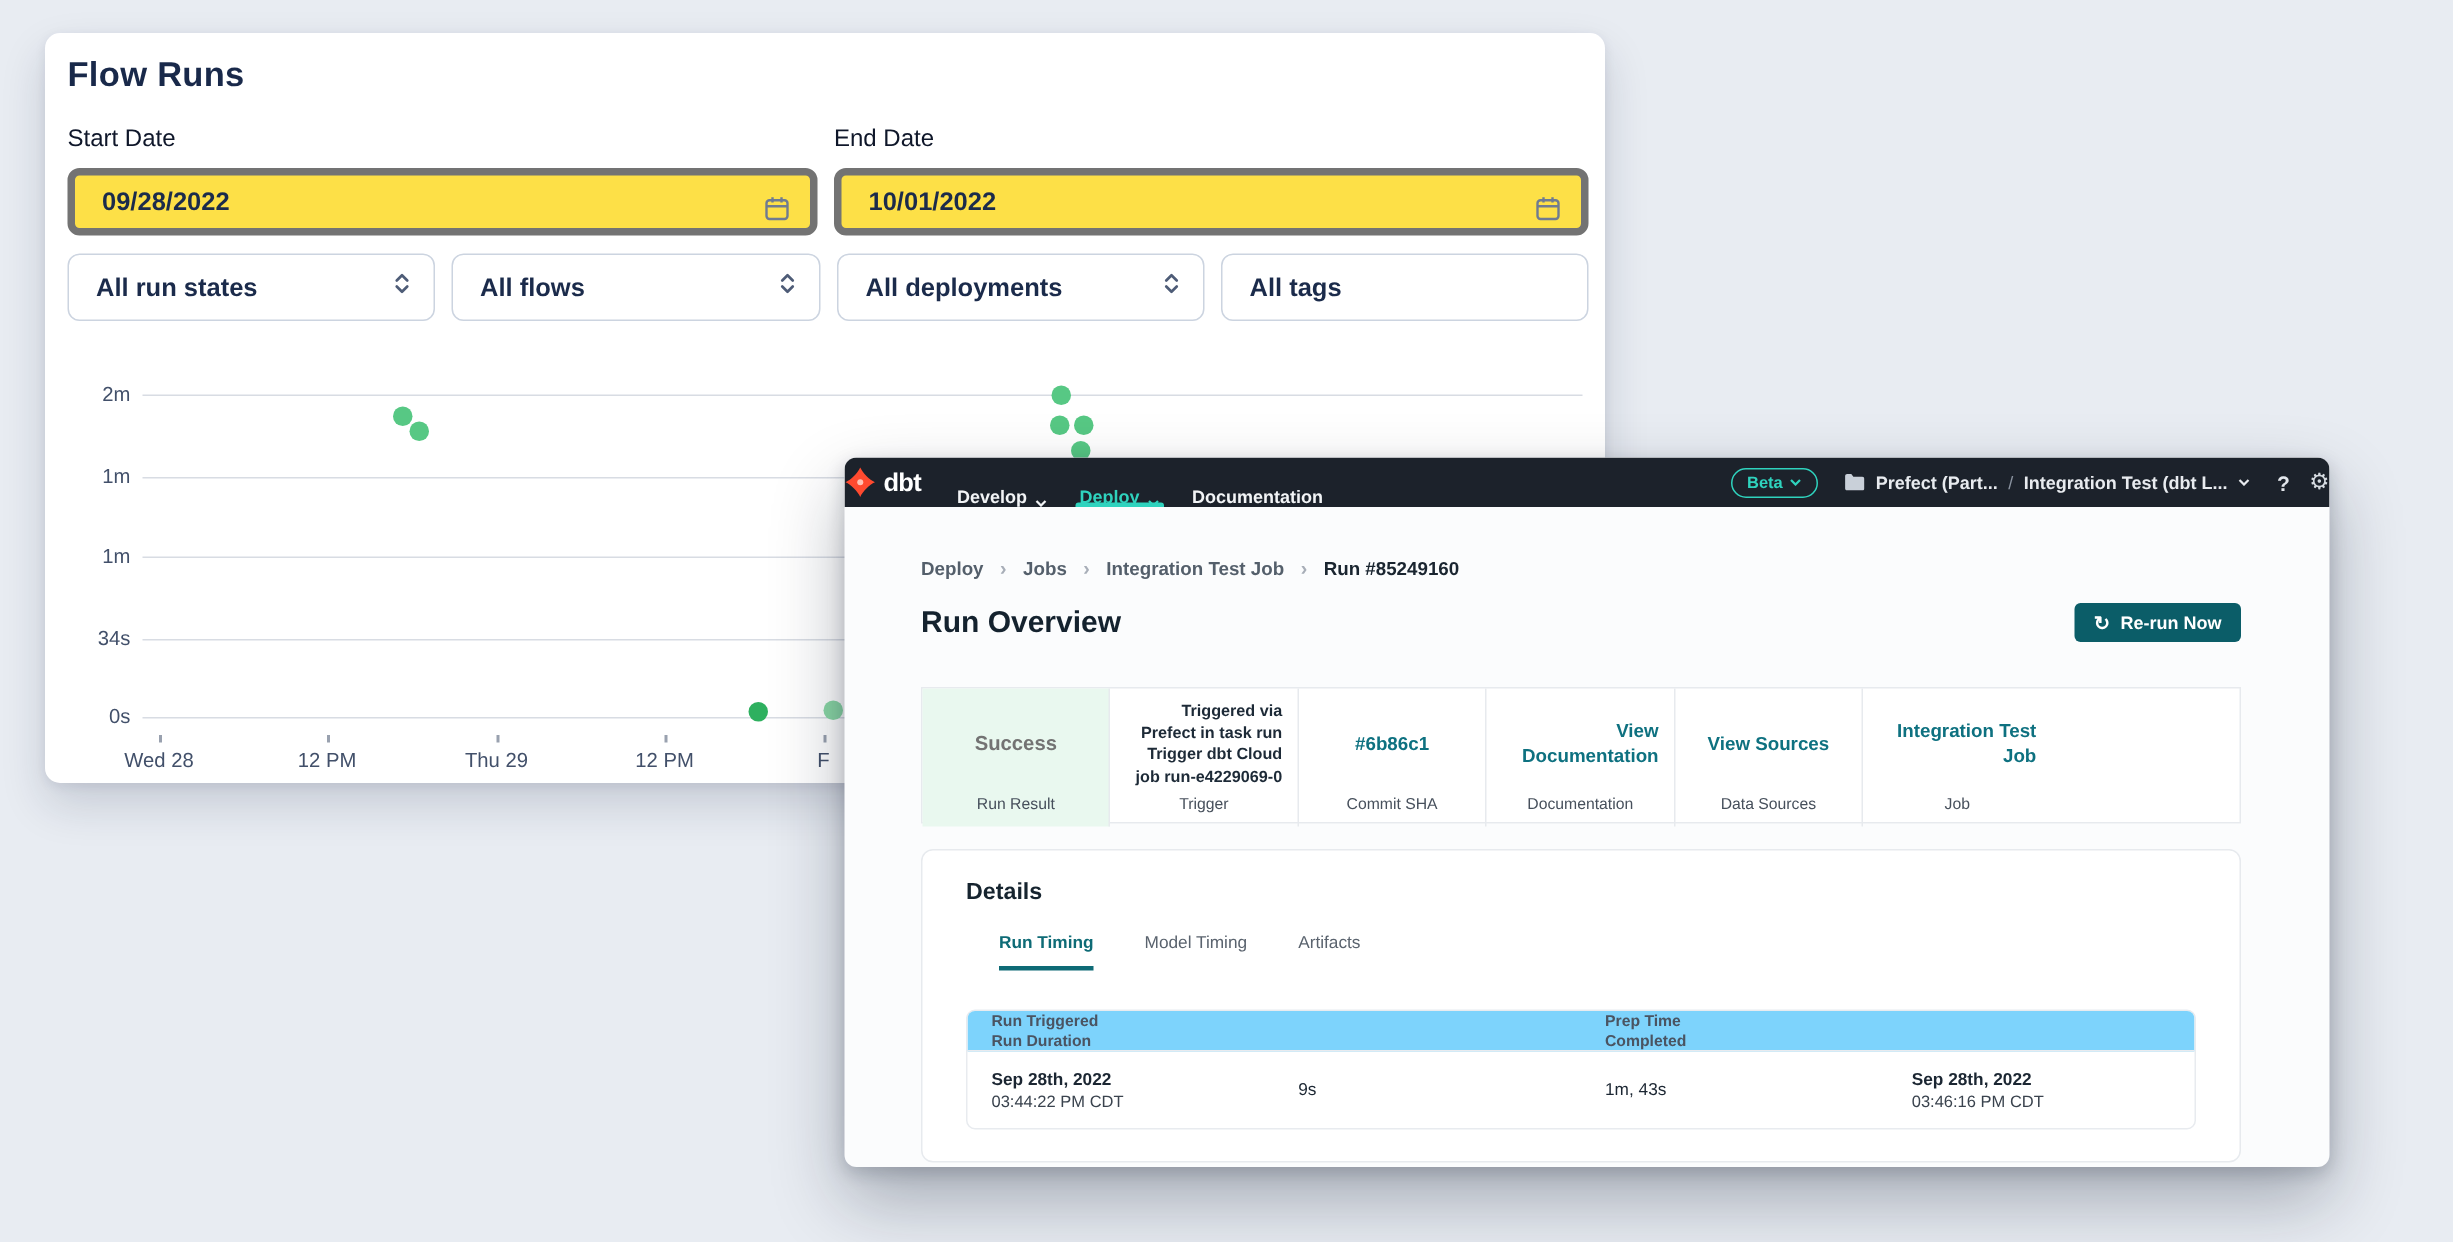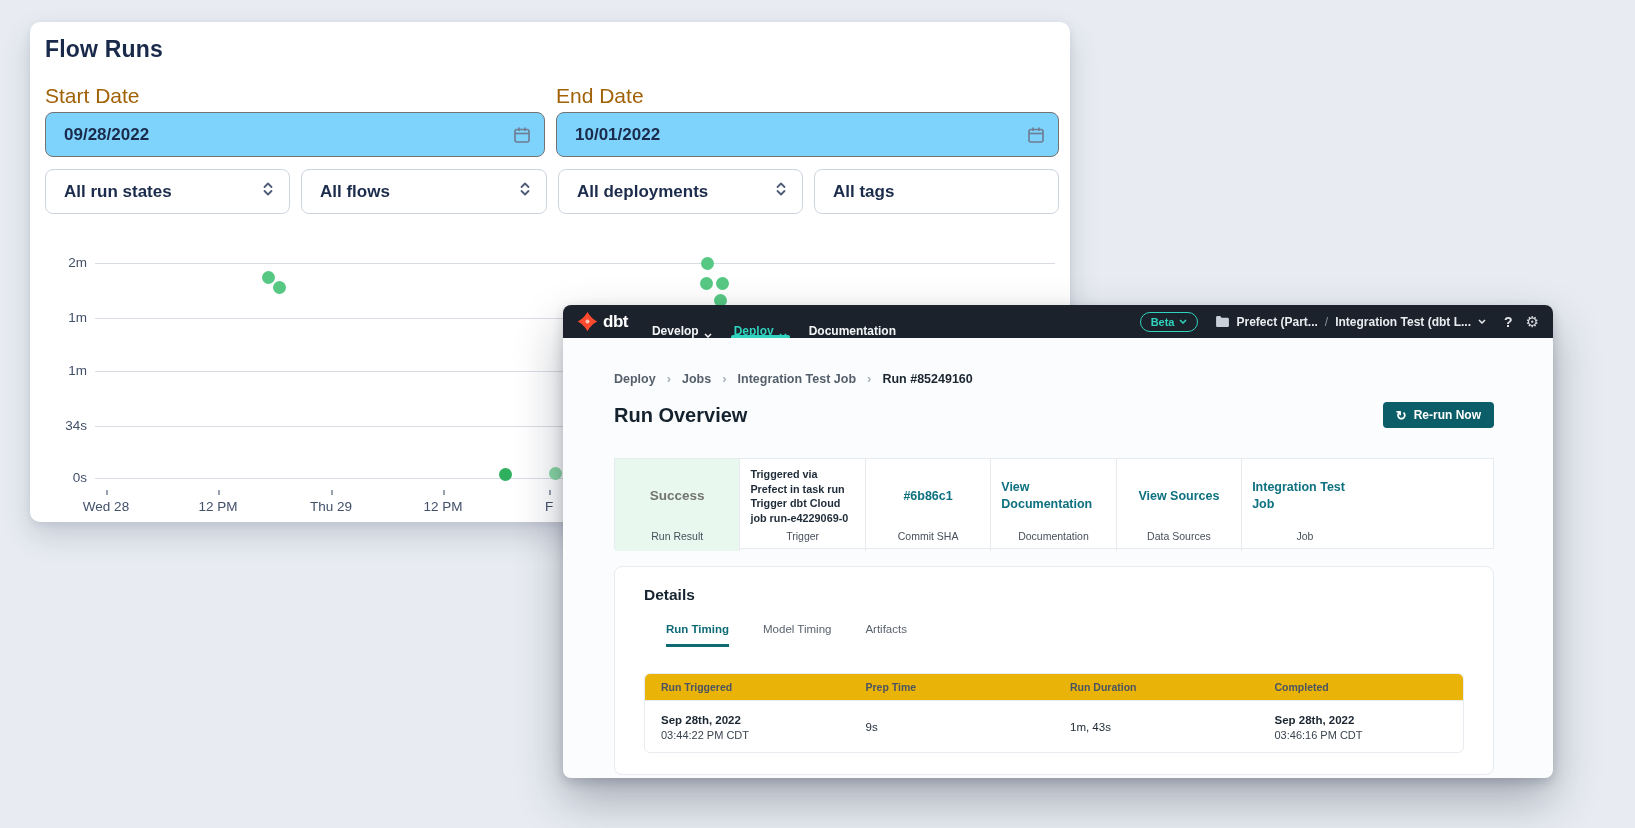--- a/index.html
+++ b/index.html
@@ -5,41 +5,41 @@
   * { margin:0; padding:0; box-sizing:border-box; }
   html,body { width:1635px; height:828px; }
   body { font-family:"Liberation Sans", sans-serif; background:#e8ecf2; overflow:hidden; }
   .stage { position:relative; width:1635px; height:828px; background:#e8ecf2; }
 
   
   .prefect-window { position:absolute; left:30px; top:22px; width:1040px; height:500px;
     background:#fff; border-radius:10px;
     box-shadow:0 14px 30px rgba(20,30,60,.16), 0 2px 8px rgba(20,30,60,.08); z-index:1; }
   .pf-title { position:absolute; left:15px; top:14px; font-size:23px; font-weight:700; color:#19294a; letter-spacing:.2px; }
-  .pf-label { position:absolute; font-size:21px; font-weight:500; color:#a16207; }
-  .pf-input-wrap { position:absolute; height:45px; background:#7dd3fc; border:1px solid #737373; border-radius:8px; display:flex; align-items:center; }
+  .pf-label { position:absolute; font-size:16px; font-weight:500; color:#0f172a; }
+  .pf-input-wrap { position:absolute; height:45px; background:#fde047; border:5px solid #737373; border-radius:8px; display:flex; align-items:center; }
   .pf-input { border:none; outline:none; background:transparent; width:100%; height:100%;
     padding:0 40px 0 18px; font-family:"Liberation Sans",sans-serif; font-size:17px; font-weight:600; color:#1b2b4b; }
   .pf-cal { position:absolute; right:13px; top:13px; }
   .pf-select { position:absolute; height:45px; background:#fff; border:1px solid #ccd4e0; border-radius:8px;
     display:flex; align-items:center; justify-content:space-between; padding:0 14px 0 18px;
     font-size:17px; font-weight:600; color:#1b2b4b; cursor:pointer; }
 
   .chart { position:absolute; left:35px; top:225px; width:995px; height:270px; }
   .gridline { position:absolute; left:30px; width:960px; height:1px; background:#d8dce3; }
   .ytick { position:absolute; left:-6px; width:28px; text-align:right; font-size:13.5px; color:#42506a; height:16px; line-height:16px; }
   .xtick-mark { position:absolute; top:243px; width:1.5px; height:5px; background:#99a1af; }
   .xtick-label { position:absolute; top:252px; transform:translateX(-50%); font-size:13.5px; color:#42506a; white-space:nowrap; }
   .dot { position:absolute; width:13px; height:13px; border-radius:50%; }
 
   
   .dbt-window { position:absolute; left:563px; top:305px; width:990px; height:473px;
     background:#fbfcfd; border-radius:8px; overflow:hidden;
     box-shadow:0 22px 48px rgba(10,20,40,.30), 0 4px 12px rgba(10,20,40,.18); z-index:5; }
-  .dbt-nav { position:absolute; left:0; top:0; right:0; height:33px; background:#1c222b; display:flex; align-items:center; padding:0 14px; }
+  .dbt-nav { position:absolute; left:0; top:0; right:0; height:33px; background:#1c222b; display:flex; align-items:center; padding:0 0; }
   .dbt-logo { display:flex; align-items:center; gap:5px; margin-right:24px; }
   .dbt-logo-text { color:#fff; font-size:17px; font-weight:800; letter-spacing:-.5px; }
   .nav-item { position:relative; height:33px; display:flex; align-items:flex-end; gap:5px;
     color:#f2f4f6; font-size:12px; font-weight:600; margin-right:22px; cursor:pointer; }
   .nav-item.active { color:#2fd3be; }
   .nav-item.active::after { content:""; position:absolute; left:-3px; right:-3px; bottom:0; height:3px; background:#2fd3be; border-radius:2px 2px 0 0; }
   .nav-spacer { flex:1; }
   .beta-pill { display:flex; align-items:center; gap:5px; border:1.5px solid #2fd3be; color:#2fd3be;
     font-size:11px; font-weight:700; padding:3px 10px; border-radius:13px; cursor:pointer; }
   .nav-project { display:flex; align-items:center; gap:7px; margin-left:18px; color:#e8ebef; font-size:12px; font-weight:600; }
@@ -55,34 +55,34 @@
   .title-row { position:absolute; left:51px; right:59px; top:97px; display:flex; align-items:center; justify-content:space-between; }
   .page-title { font-size:20px; font-weight:700; color:#14222e; }
   .rerun-btn { display:flex; align-items:center; gap:7px; background:#0b5d68; color:#fff; border:none;
     border-radius:4px; padding:6px 13px; font-family:"Liberation Sans",sans-serif; font-size:12px; font-weight:600; cursor:pointer; }
   .rerun-icon { font-size:13px; line-height:1; }
 
   .cards { position:absolute; left:51px; right:59px; top:153px; height:91px;
     display:grid; grid-template-columns:repeat(7,1fr); background:#fff; border:1px solid #e7eaee; }
   .card { position:relative; border-right:1px solid #e7eaee; display:flex; align-items:center; justify-content:center; padding:8px 10px 26px; }
   .card:last-child { border-right:none; }
-  .card-value { color:#0e7180; font-size:12.5px; font-weight:700; text-align:left; line-height:1.35; cursor:pointer; }
+  .card-value { color:#0e7180; font-size:12.5px; font-weight:700; text-align:right; line-height:1.35; cursor:pointer; }
   .card.success { background:#e9f8ef; }
   .card.success .card-value { color:#737373; font-size:13.5px; cursor:default; }
   .card.trigger .card-value { color:#1d2a37; font-size:10.8px; font-weight:600; cursor:default; }
   .card-label { position:absolute; bottom:9px; left:0; right:0; text-align:center; font-size:10.5px; color:#47505c; }
 
   .details-card { position:absolute; left:51px; right:59px; top:261px; height:209px; background:#fff; border:1px solid #e7eaee; border-radius:8px; }
   .details-heading { position:absolute; left:29px; top:19px; font-size:15.5px; font-weight:700; color:#16242f; }
   .tabs { position:absolute; left:51px; top:56px; display:flex; gap:34px; }
   .tab { font-size:11.5px; color:#5a636e; padding-bottom:9px; cursor:pointer;text-align:right; }
   .tab.active { color:#0e6b76; font-weight:700; border-bottom:3px solid #0e6b76; }
 
   .timing-table { position:absolute; left:29px; right:29px; top:106px; height:80px; border:1px solid #e8ebef; border-radius:6px; overflow:hidden; background:#fff; }
-  .tt-head { display:grid; grid-template-columns:repeat(4,1fr); height:27px; background:#eab308; border-bottom:1px solid #e8ebef; align-items:center; }
+  .tt-head { display:grid; grid-template-columns:repeat(2,1fr); height:27px; background:#7dd3fc; border-bottom:1px solid #e8ebef; align-items:center; }
   .tt-head > div { padding-left:16px; font-size:10.5px; font-weight:600; color:#4a5462; }
   .tt-row { display:grid; grid-template-columns:repeat(4,1fr); height:52px; align-items:center; }
   .tt-cell { padding-left:16px; font-size:11.5px; color:#1b2632; }
   .tt-line1 { font-weight:600; color:#1b2632; font-size:11.5px; margin-bottom:3px; }
   .tt-line2 { font-weight:400; color:#3a434e; font-size:11px; }
 </style>
 </head>
 <body>
 
 <div class="stage">

